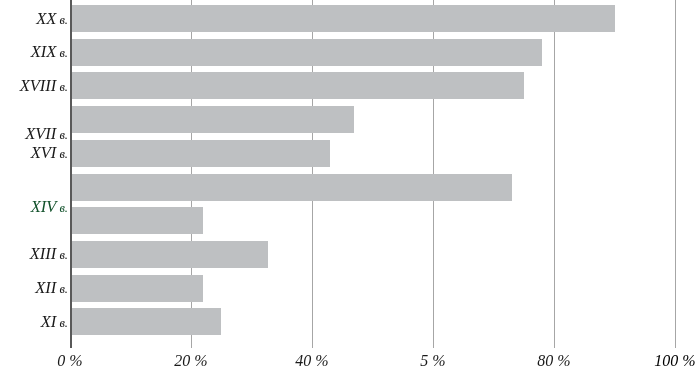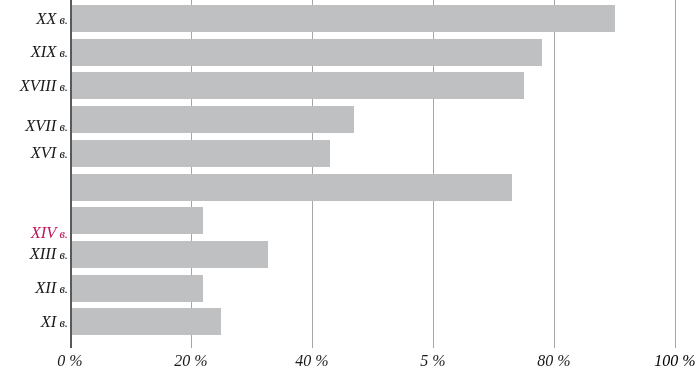--- a/index.html
+++ b/index.html
@@ -114,23 +114,23 @@
         </div>
       </div>
   </div>
 
   <div class="axis-line"></div>
 
   <div class="cat-labels" id="cat-labels">
       <div class="cat-label" style="top: 10.5px; color: rgb(26, 26, 26);"><span class="num">XX</span><span class="suffix">&nbsp;в.</span></div>
       <div class="cat-label" style="top: 44.2px; color: rgb(26, 26, 26);"><span class="num">XIX</span><span class="suffix">&nbsp;в.</span></div>
       <div class="cat-label" style="top: 77.9px; color: rgb(26, 26, 26);"><span class="num">XVIII</span><span class="suffix">&nbsp;в.</span></div>
-      <div class="cat-label" style="top: 118px; color: rgb(26, 26, 26);"><span class="num">XVII</span><span class="suffix">&nbsp;в.</span></div>
+      <div class="cat-label" style="top: 126px; color: rgb(26, 26, 26);"><span class="num">XVII</span><span class="suffix">&nbsp;в.</span></div>
       <div class="cat-label" style="top: 145.3px; color: rgb(26, 26, 26); padding-left: 16px;"><span class="num">XVI</span><span class="suffix">&nbsp;в.</span></div>
-      <div class="cat-label" style="top: 225px; color: #be185d;"><span class="num">XIV</span><span class="suffix">&nbsp;в.</span></div>
+      <div class="cat-label" style="top: 199px; color: #14532d;"><span class="num">XIV</span><span class="suffix">&nbsp;в.</span></div>
       <div class="cat-label" style="top: 246.4px; color: rgb(26, 26, 26);"><span class="num">XIII</span><span class="suffix">&nbsp;в.</span></div>
       <div class="cat-label" style="top: 280.1px; color: rgb(26, 26, 26);"><span class="num">XII</span><span class="suffix">&nbsp;в.</span></div>
       <div class="cat-label" style="top: 313.8px; color: rgb(26, 26, 26);"><span class="num">XI</span><span class="suffix">&nbsp;в.</span></div>
     </div>
 
   <div class="tick-labels" id="tick-labels">
       <div class="tick-label" style="left: 70px; color: rgb(26, 26, 26);">0 %</div>
       <div class="tick-label" style="left: 191px; color: rgb(26, 26, 26);">20 %</div>
       <div class="tick-label" style="left: 312px; color: rgb(26, 26, 26);">40 %</div>
       <div class="tick-label" style="left: 433px; color: rgb(26, 26, 26);">5 %</div>

